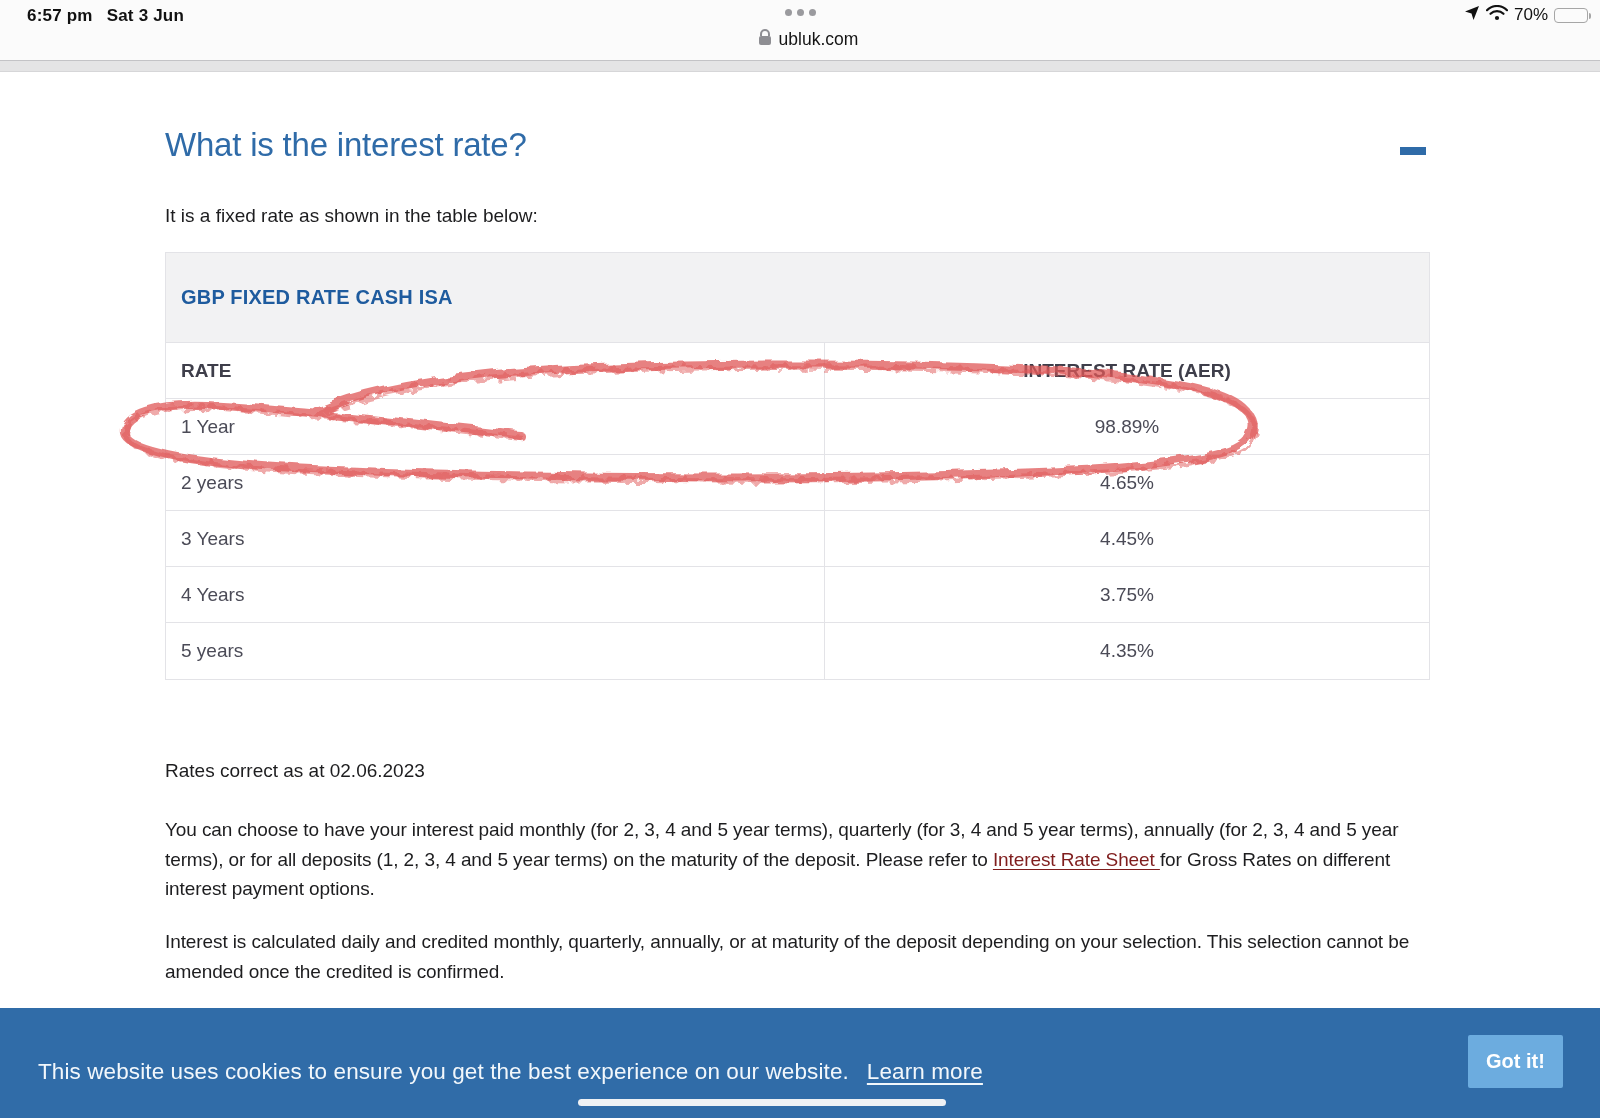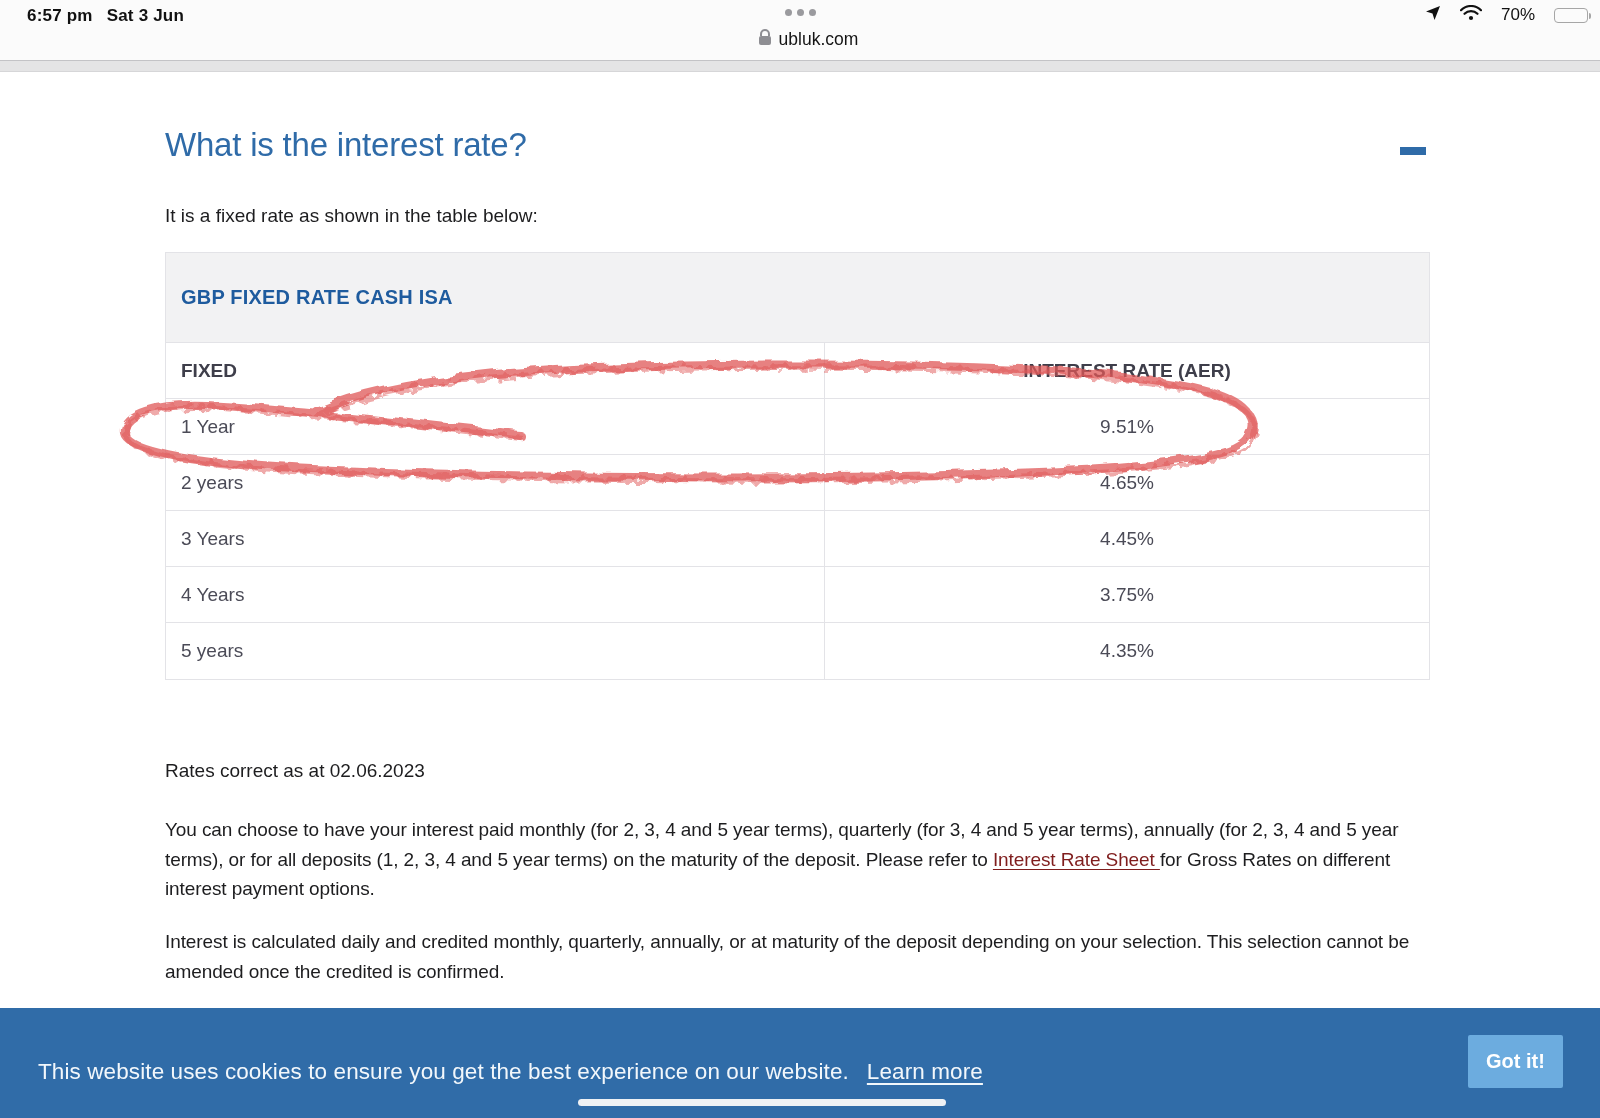--- a/index.html
+++ b/index.html
@@ -2,21 +2,21 @@
 <html><head>
 <meta charset="utf-8">
 <style>
   * { margin:0; padding:0; box-sizing:border-box; }
   html,body { width:1600px; height:1118px; }
   body { font-family:"Liberation Sans", sans-serif; background:#fff; position:relative; overflow:hidden; }
 
   
   .chrome { position:absolute; top:0; left:0; width:1600px; height:60px; background:#fbfbfb; }
   .status-left { position:absolute; top:6px; left:27px; display:flex; gap:14px; font-size:17px; font-weight:700; color:#111; letter-spacing:.2px; }
-  .status-right { position:absolute; top:5px; right:12px; display:flex; align-items:center; gap:19px; }
+  .status-right { position:absolute; top:5px; right:12px; display:flex; align-items:center; gap:6px; }
   .battery-pct { font-size:17px; font-weight:400; color:#111; }
   .battery { width:34px; height:15px; border:1.5px solid #a6a6a6; border-radius:4px; position:relative; padding:1.5px; }
   .battery-fill { height:100%; width:68%; background:#111; border-radius:1.5px; }
   .battery-nub { position:absolute; right:-4px; top:4.5px; width:2.5px; height:6px; background:#a6a6a6; border-radius:0 2px 2px 0; }
   .tab-dots { position:absolute; top:9px; left:0; width:1600px; text-align:center; display:flex; justify-content:center; gap:5px; }
   .tab-dots i { width:7px; height:7px; border-radius:50%; background:#9a9a9e; display:inline-block; }
   .urlbar { position:absolute; top:29px; left:8px; width:1600px; display:flex; justify-content:center; align-items:center; gap:7px; }
   .url-text { font-size:17.5px; color:#141414; }
   .chrome-border { position:absolute; top:60px; left:0; width:1600px; height:1px; background:#c3c3c6; }
   .page-strip { position:absolute; top:61px; left:0; width:1600px; height:11px; background:#e4e4e5; border-bottom:1px solid #d6d6d8; }
@@ -102,26 +102,26 @@
 <div class="content">
 
   <h1 class="page-title">What is the interest rate?</h1>
   <button class="collapse-btn" aria-label="collapse section"></button>
 
   <p class="intro">It is a fixed rate as shown in the table below:</p>
 
   <div class="rate-table">
     <div class="rt-caption">GBP FIXED RATE CASH ISA</div>
     <div class="rt-row rt-head">
-      <div class="rt-cell-term">FIXED</div>
+      <div class="rt-cell-term">RATE</div>
       <div class="rt-cell-rate">INTEREST RATE (AER)</div>
     </div>
     <div class="rt-row">
       <div class="rt-cell-term">1 Year</div>
-      <div class="rt-cell-rate">9.51%</div>
+      <div class="rt-cell-rate">98.89%</div>
     </div>
     <div class="rt-row">
       <div class="rt-cell-term">2 years</div>
       <div class="rt-cell-rate">4.65%</div>
     </div>
     <div class="rt-row">
       <div class="rt-cell-term">3 Years</div>
       <div class="rt-cell-rate">4.45%</div>
     </div>
     <div class="rt-row">

